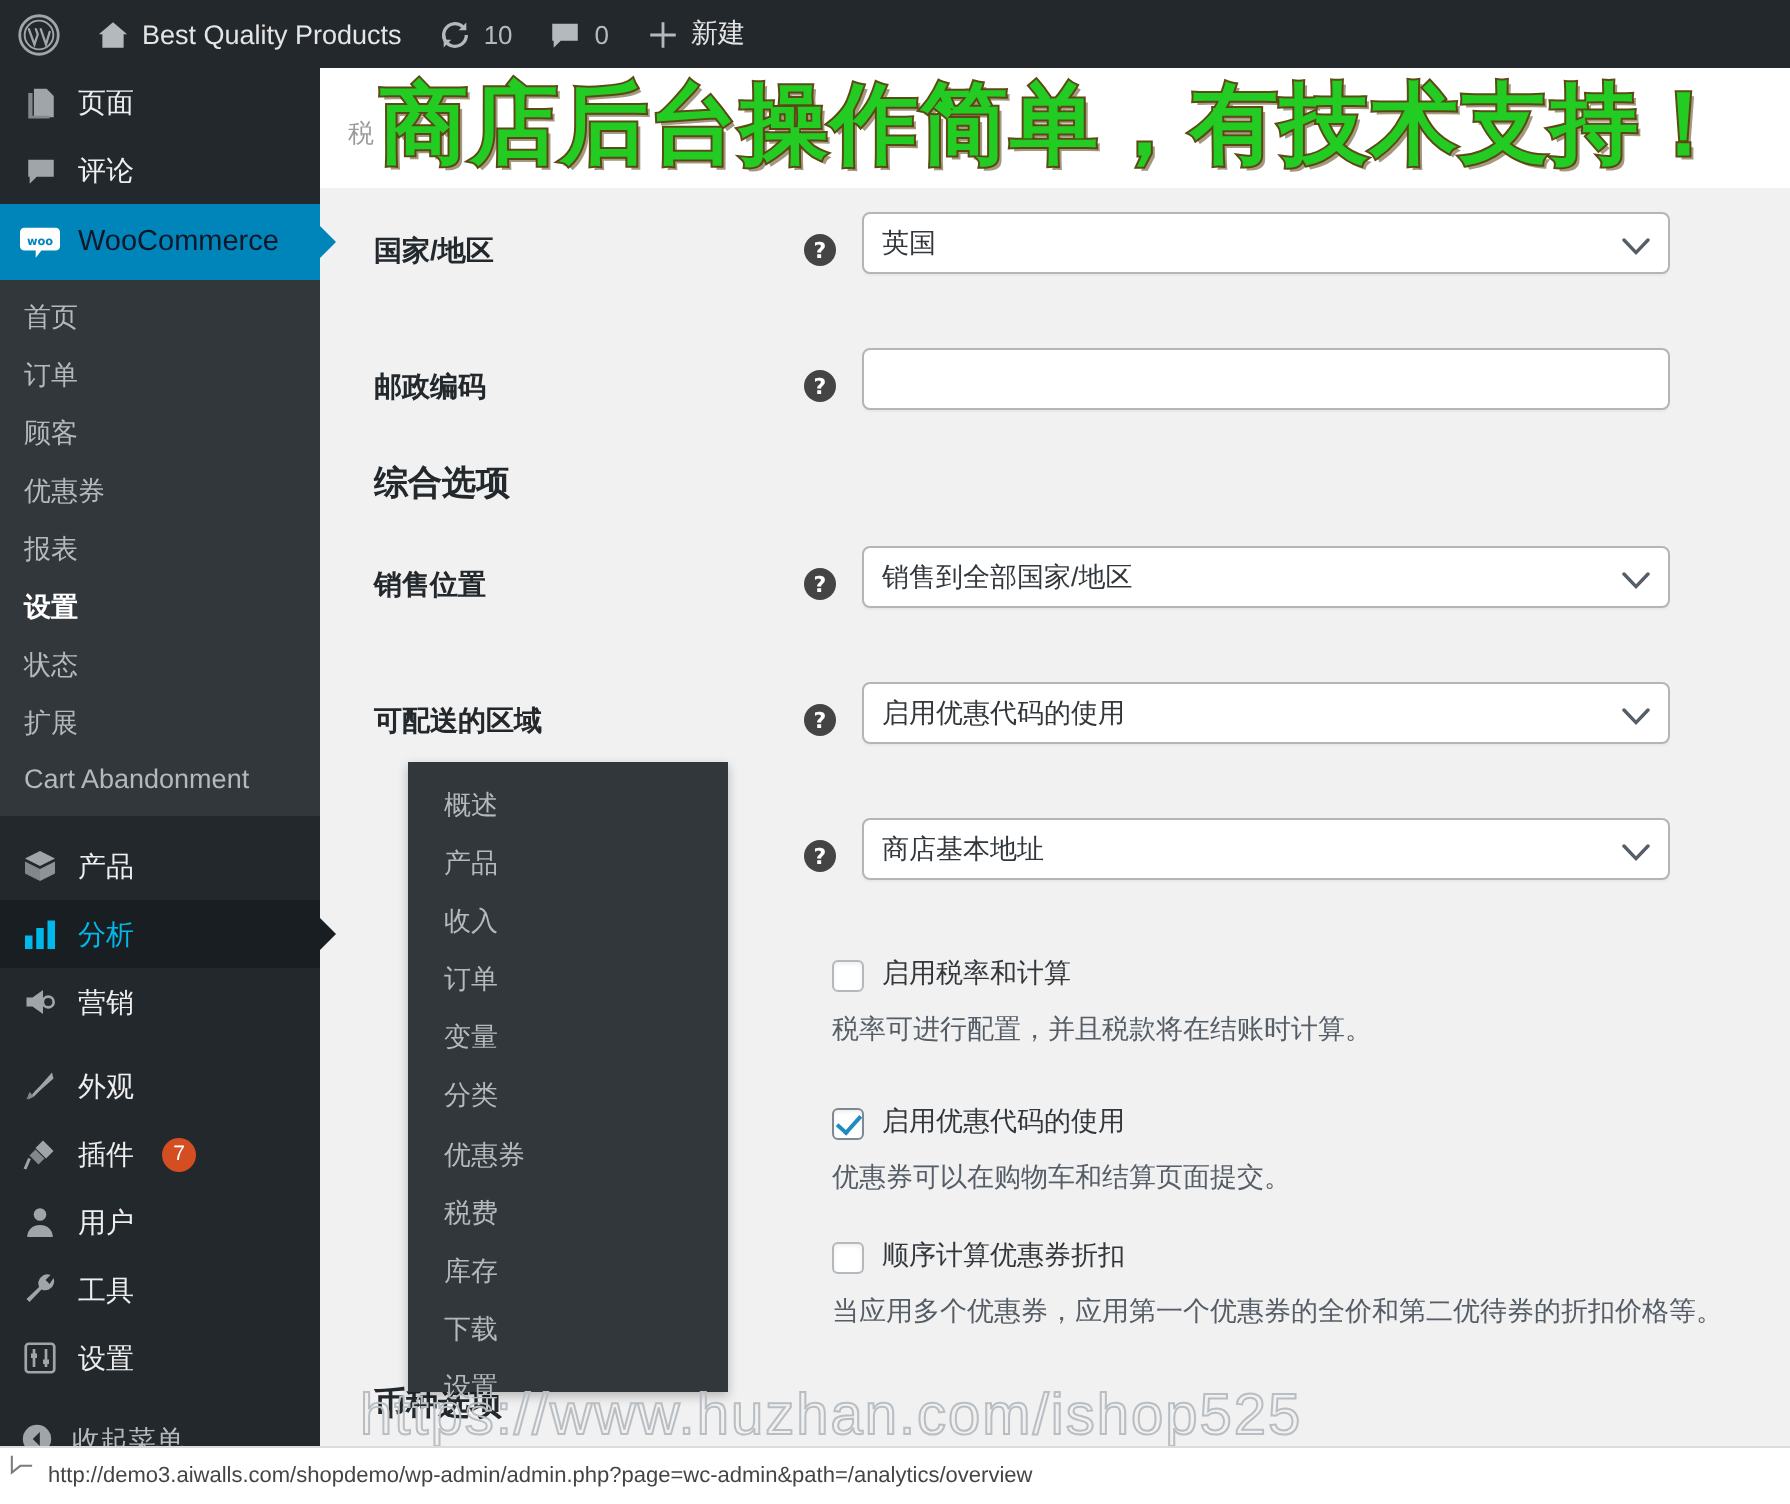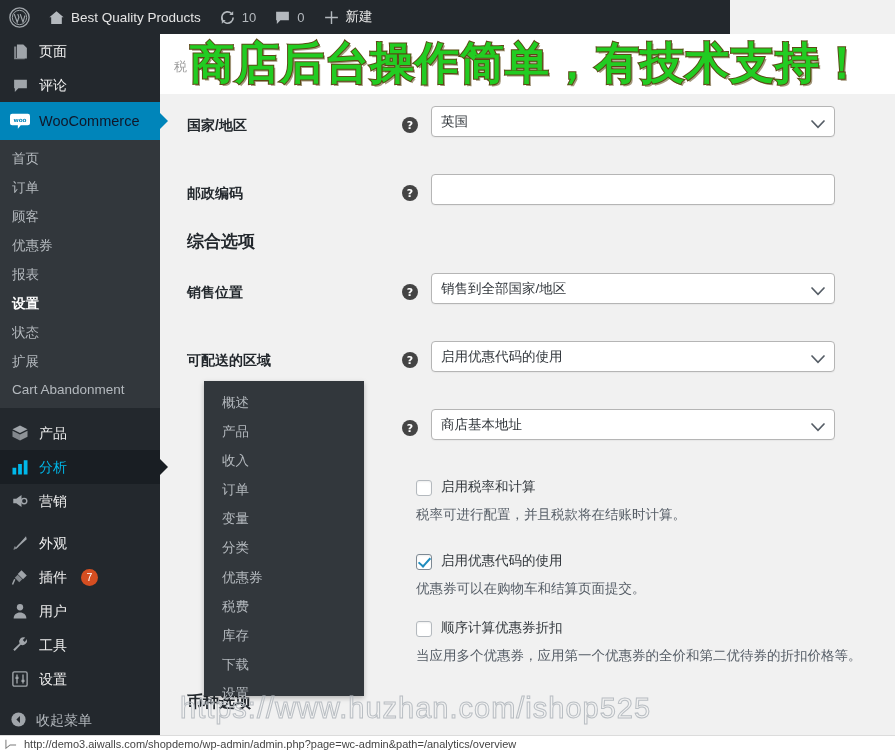--- a/index.html
+++ b/index.html
@@ -13,21 +13,21 @@
   #app {
     position: relative;
     width: 895px; height: 752px;
     overflow: hidden;
     background: #f1f1f1;
   }
 
   
   #adminbar {
     position: absolute; top: 0; left: 0;
-    width: 730px; height: 34px;
+    width: 895px; height: 34px;
     background: #23282d;
     display: flex; align-items: flex-start;
     color: #b4b9be;
     font-size: 13px;
     z-index: 40;
   }
   .ab-item {
     display: flex; align-items: center;
     height: 34px; padding: 0 9px;
     gap: 6px; cursor: pointer; white-space: nowrap;
@@ -228,21 +228,21 @@
     font-family: Liberation Sans, sans-serif;
     letter-spacing: 1px;
     white-space: nowrap;
     z-index: 36;
     pointer-events: none;
   }
 
   
   #statusbar {
     position: absolute; left: 0; bottom: 0;
-    width: 895px; height: 17px;
+    width: 895px; height: 29px;
     background: #ffffff;
     border-top: 1px solid #dcdcdc;
     display: flex; align-items: center;
     font-size: 11px; color: #444;
     z-index: 50;
     overflow: hidden;
   }
   #statusbar .sb-url {
     padding-left: 24px;
     white-space: nowrap;

